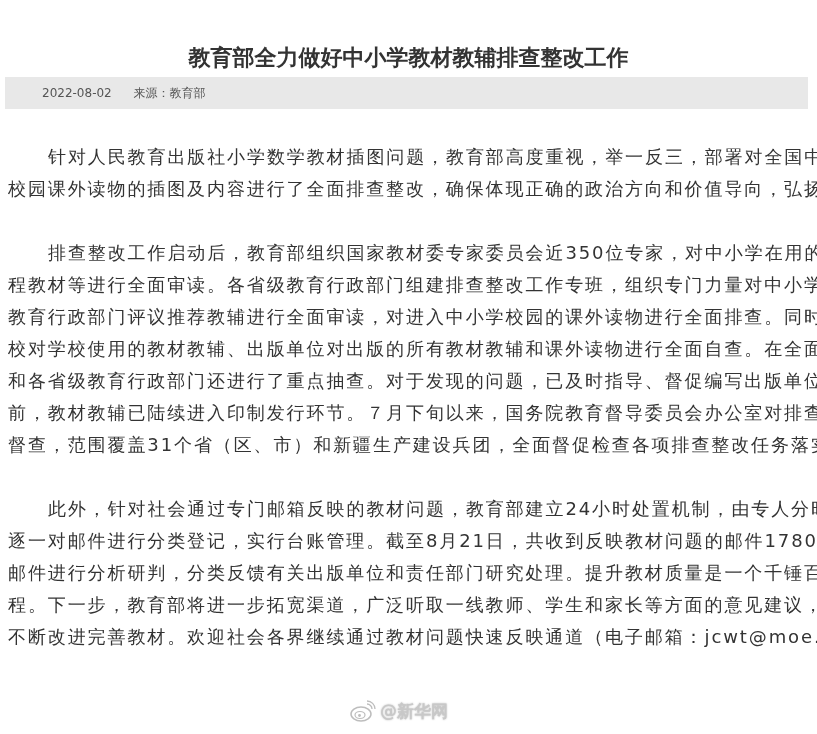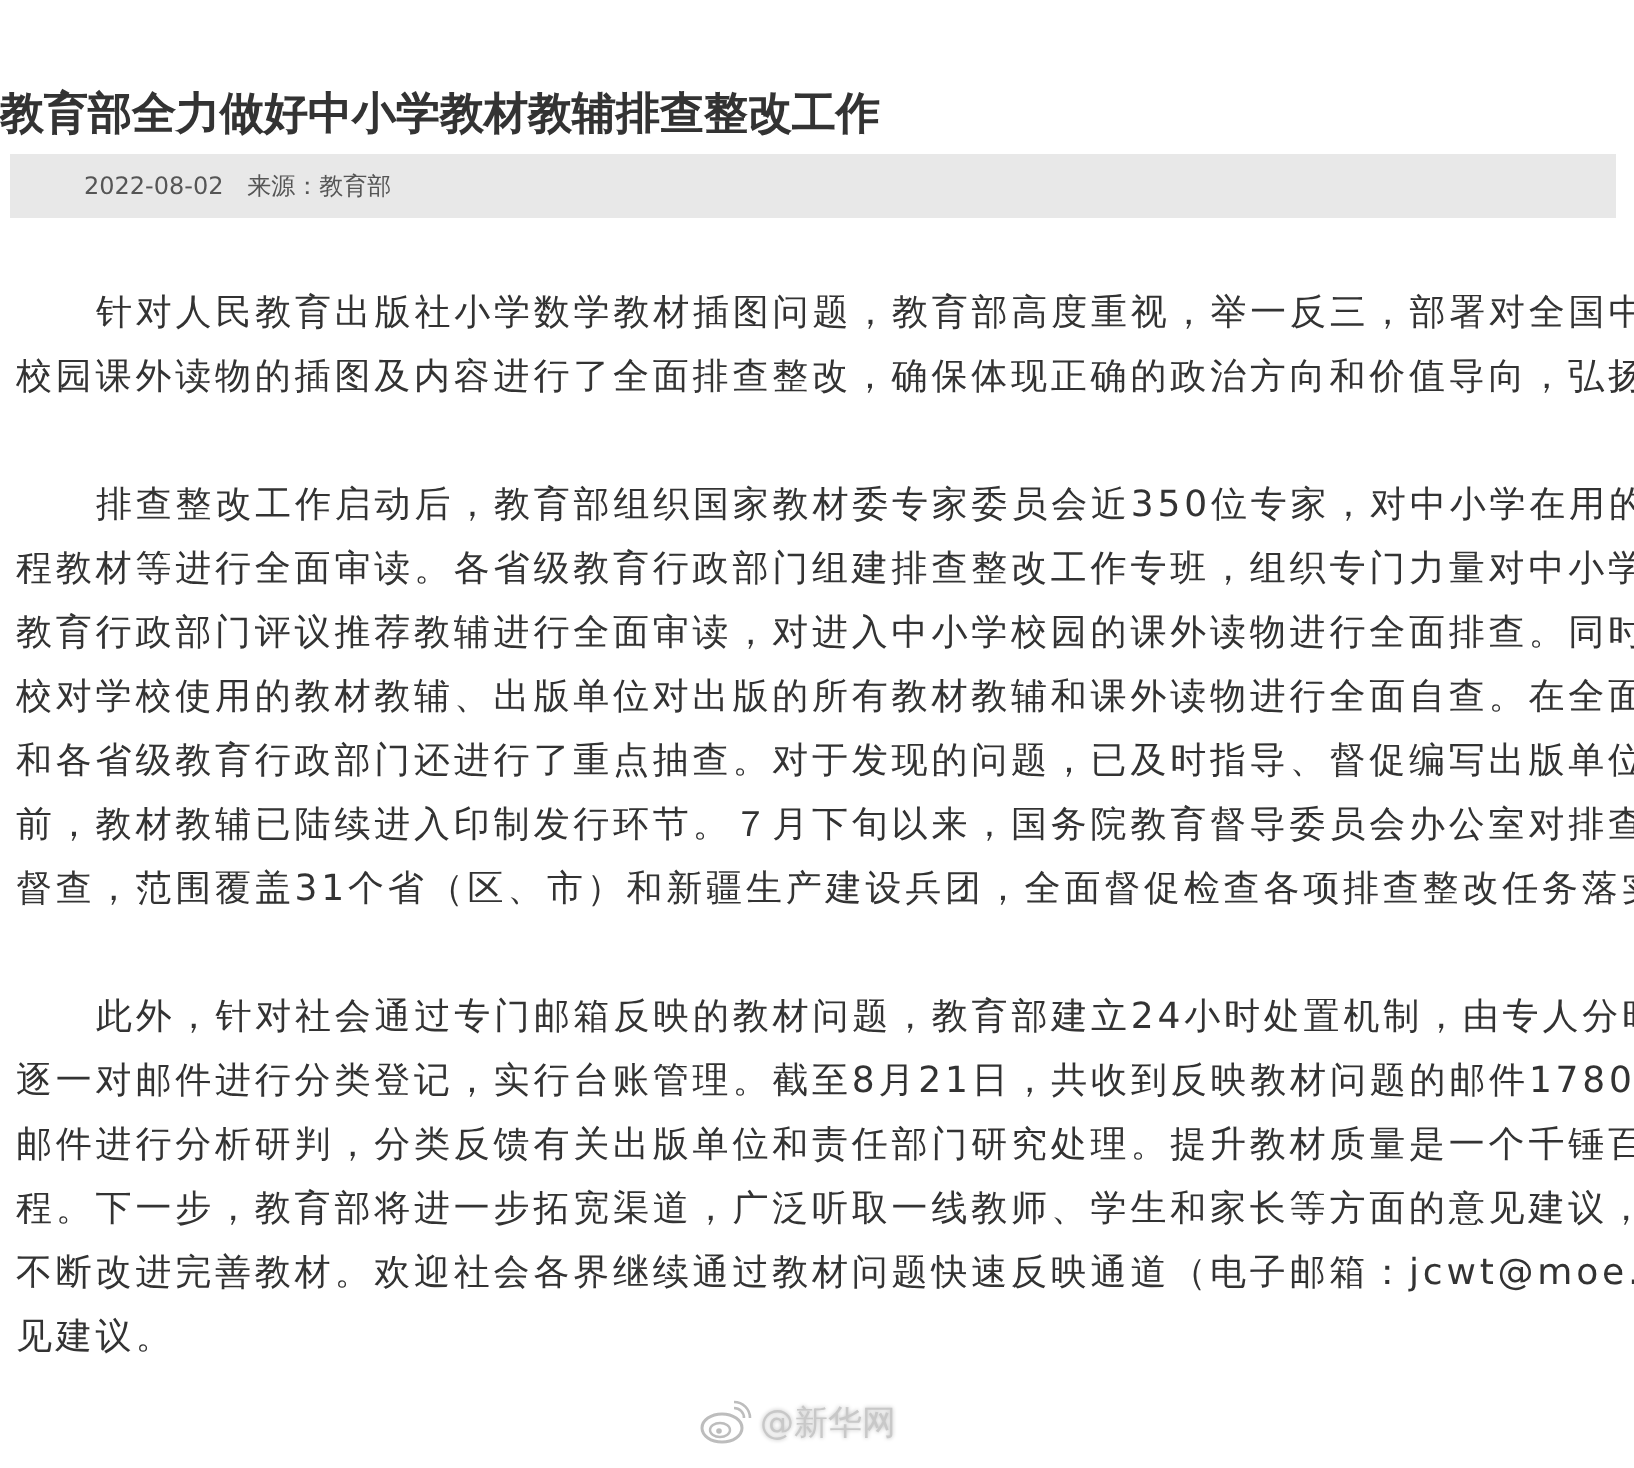--- a/index.html
+++ b/index.html
@@ -13,21 +13,21 @@
       position: relative;
       overflow: hidden;
       font-family: "DejaVu Sans", "Liberation Sans", sans-serif;
       color: #333333;
     }
     .title {
       position: absolute;
       left: 0;
       top: 26px;
       width: 817px;
-      text-align: left;
+      text-align: center;
       font-size: 22px;
       font-weight: bold;
       color: #333333;
       line-height: 34px;
       letter-spacing: 0px;
     }
     .meta-bar {
       position: absolute;
       left: 5px;
       top: 77px;
@@ -37,21 +37,21 @@
     }
     .meta-text {
       position: absolute;
       left: 37px;
       top: 0;
       line-height: 32px;
       font-size: 12px;
       color: #555555;
       white-space: nowrap;
     }
-    .meta-text span + span { margin-left: 8px; }
+    .meta-text span + span { margin-left: 18px; }
     .article {
       position: absolute;
       left: 8px;
       top: 141px;
       width: 800px;
     }
     .para {
       margin: 0 0 32px 0;
     }
     .line {
@@ -70,20 +70,21 @@
       left: 350px;
       top: 698px;
       height: 26px;
       display: flex;
       align-items: center;
       gap: 4px;
       color: #c8c8c8;
       font-size: 17px;
       text-shadow: 0 0 2px #bbbbbb;
       white-space: nowrap;
+      font-weight: bold;
     }
     .weibo-icon {
       width: 26px;
       height: 22px;
       display: inline-block;
     }
   </style>
 </head>
 <body>
 
@@ -109,21 +110,20 @@
     <span class="line">和各省级教育行政部门还进行了重点抽查。对于发现的问题，已及时指导、督促编写出版单位认真完成修改。目</span>
     <span class="line">前，教材教辅已陆续进入印制发行环节。７月下旬以来，国务院教育督导委员会办公室对排查整改工作开展了专项</span>
     <span class="line">督查，范围覆盖31个省（区、市）和新疆生产建设兵团，全面督促检查各项排查整改任务落实情况及成效。</span>
   </p>
   <p class="para">
     <span class="line first">此外，针对社会通过专门邮箱反映的教材问题，教育部建立24小时处置机制，由专人分时段及时查收邮件，</span>
     <span class="line">逐一对邮件进行分类登记，实行台账管理。截至8月21日，共收到反映教材问题的邮件1780封，组织专门力量对</span>
     <span class="line">邮件进行分析研判，分类反馈有关出版单位和责任部门研究处理。提升教材质量是一个千锤百炼、精益求精的过</span>
     <span class="line">程。下一步，教育部将进一步拓宽渠道，广泛听取一线教师、学生和家长等方面的意见建议，健全日常修订机制，</span>
     <span class="line">不断改进完善教材。欢迎社会各界继续通过教材问题快速反映通道（电子邮箱：jcwt@moe.edu.cn）随时提出意</span>
-    <span class="line">见建议。</span>
   </p>
 </div>
 
 <div class="watermark">
   <span class="weibo-icon">
     <svg width="26" height="22" viewBox="0 0 26 22">
       <ellipse cx="11" cy="14" rx="10" ry="7" fill="none" stroke="#bdbdbd" stroke-width="1.5"></ellipse>
       <ellipse cx="10" cy="15" rx="5" ry="3.5" fill="none" stroke="#bdbdbd" stroke-width="1.2"></ellipse>
       <circle cx="9.5" cy="15.5" r="1.4" fill="#bdbdbd"></circle>
       <path d="M17 4 A5 5 0 0 1 22 9" fill="none" stroke="#bdbdbd" stroke-width="1.3"></path>

